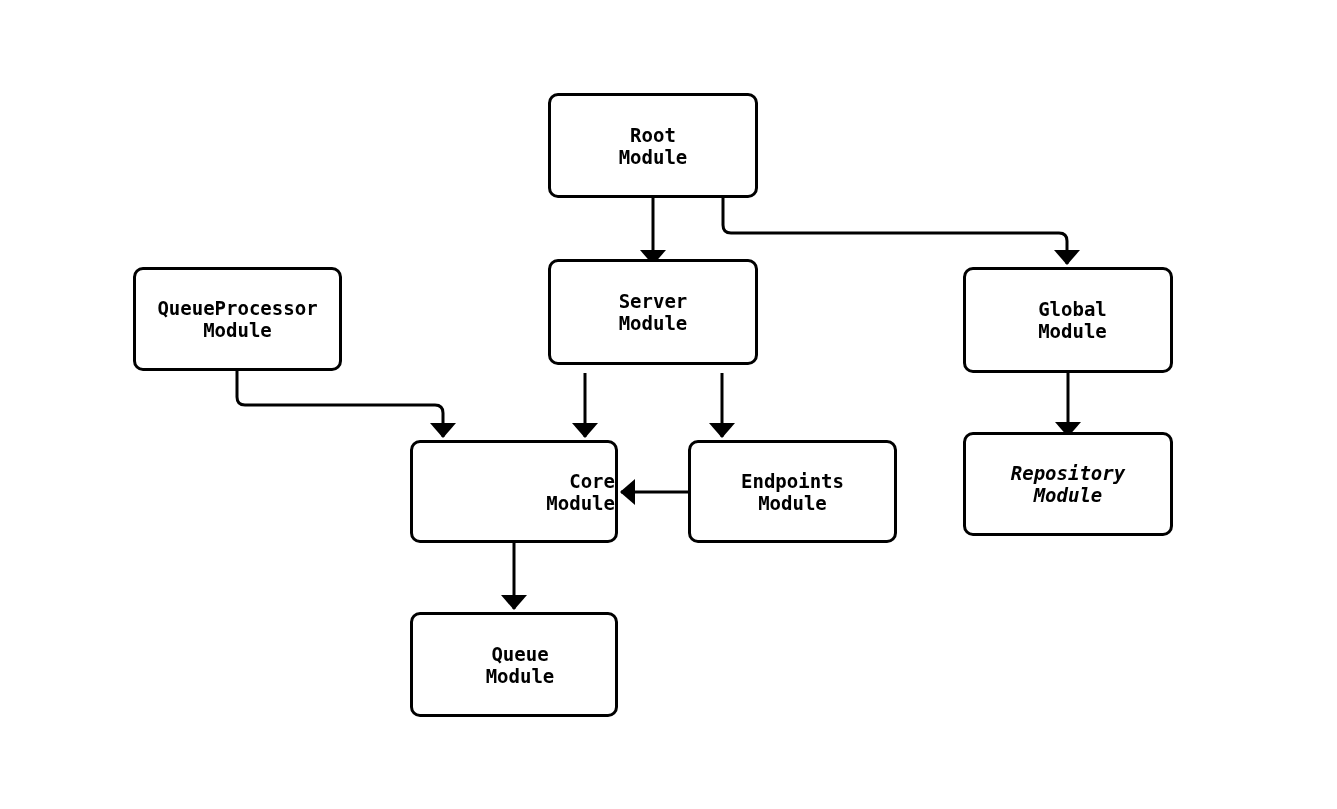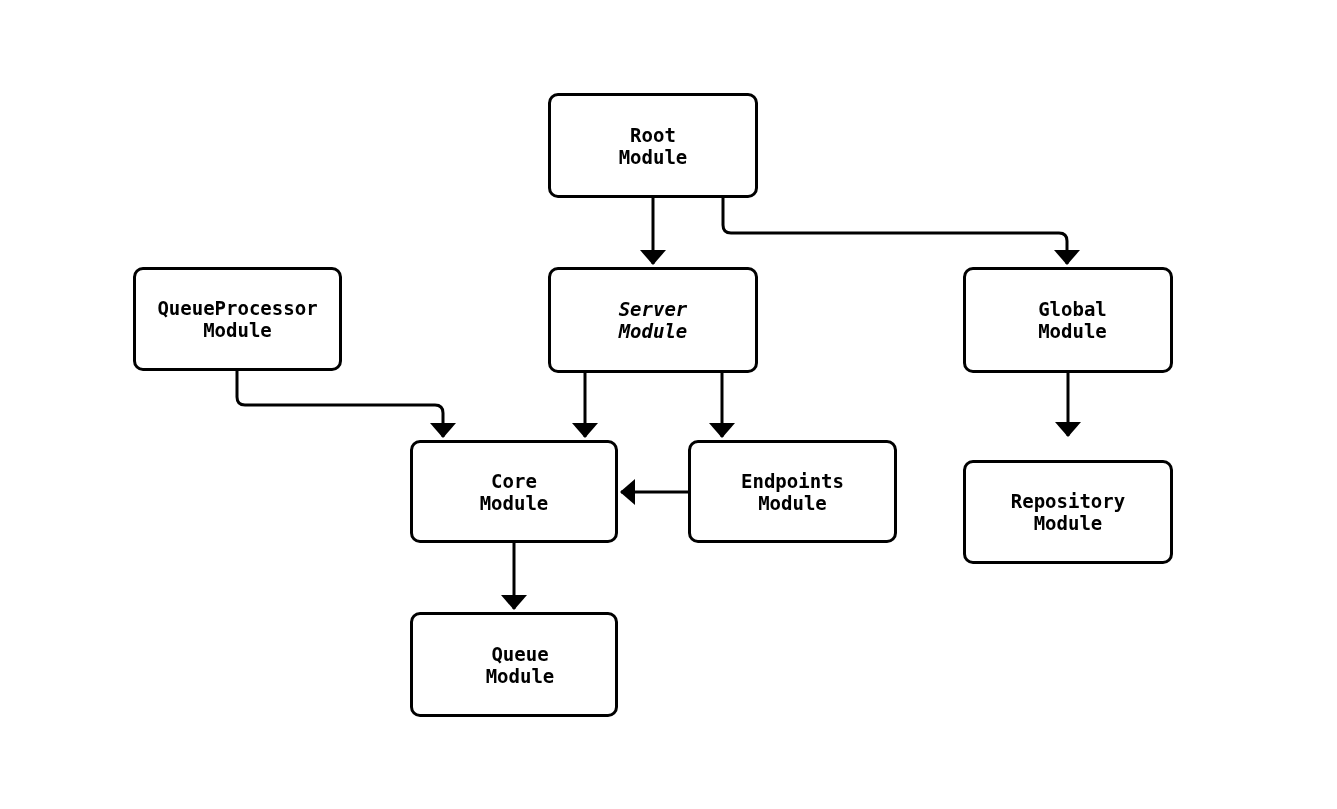--- a/index.html
+++ b/index.html
@@ -74,37 +74,37 @@
   </svg>
   <div>
       <div class="node" style="left: 548px; top: 93px; width: 210px; height: 105px;">
         <span class="node-label-line">Root</span>
         <span class="node-label-line">Module</span>
       </div>
       <div class="node" style="left: 133px; top: 267px; width: 209px; height: 104px; text-align: center;">
         <span class="node-label-line">QueueProcessor</span>
         <span class="node-label-line">Module</span>
       </div>
-      <div class="node" style="left: 548px; top: 267px; width: 210px; height: 106px; font-style: italic;">
+      <div class="node" style="left: 548px; top: 259px; width: 210px; height: 106px;">
         <span class="node-label-line">Server</span>
         <span class="node-label-line">Module</span>
       </div>
       <div class="node" style="left: 963px; top: 267px; width: 210px; height: 106px; padding-left: 9px;">
         <span class="node-label-line">Global</span>
         <span class="node-label-line">Module</span>
       </div>
-      <div class="node" style="left: 410px; top: 440px; width: 208px; height: 103px;">
+      <div class="node" style="left: 410px; top: 440px; width: 208px; height: 103px; align-items: flex-end;">
         <span class="node-label-line">Core</span>
         <span class="node-label-line">Module</span>
       </div>
       <div class="node" style="left: 688px; top: 440px; width: 209px; height: 103px; align-items: center;">
         <span class="node-label-line">Endpoints</span>
         <span class="node-label-line">Module</span>
       </div>
-      <div class="node" style="left: 963px; top: 460px; width: 210px; height: 104px;">
+      <div class="node" style="left: 963px; top: 432px; width: 210px; height: 104px; font-style: italic;">
         <span class="node-label-line">Repository</span>
         <span class="node-label-line">Module</span>
       </div>
       <div class="node" style="left: 410px; top: 612px; width: 208px; height: 105px; padding-left: 12px;">
         <span class="node-label-line">Queue</span>
         <span class="node-label-line">Module</span>
       </div>
     </div>
 </div>
 

